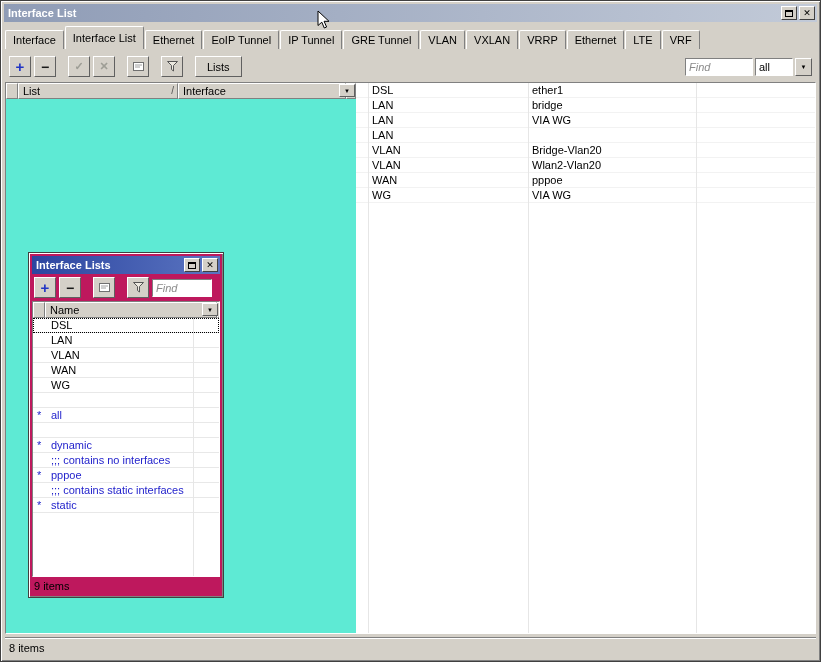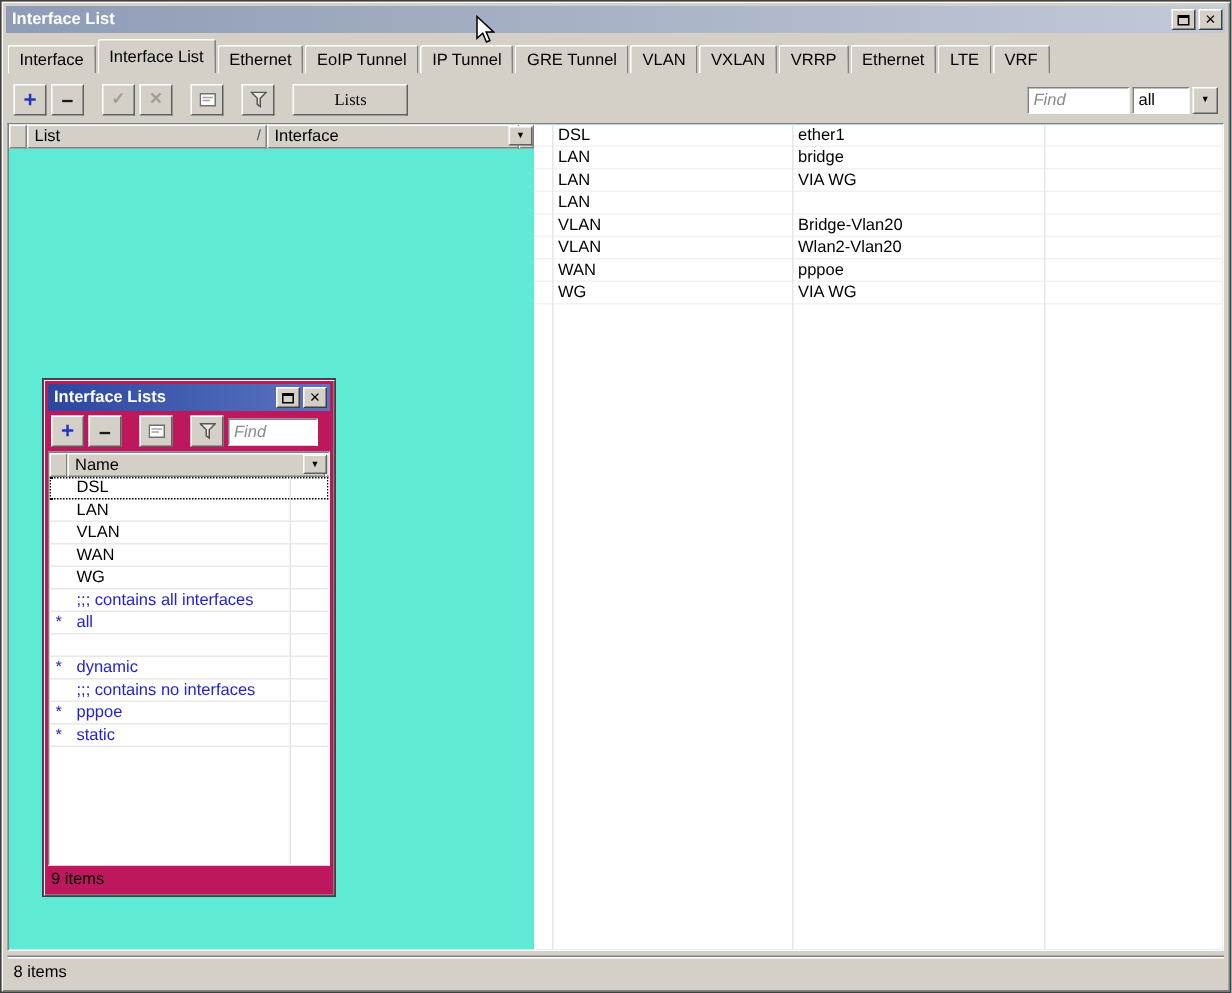--- a/index.html
+++ b/index.html
@@ -27,22 +27,22 @@
   .tab.active{height:23px;padding-top:5px;position:relative;z-index:2}
 
   
   .toolbar{position:absolute;left:4px;top:52px;right:4px;height:27px;display:flex;align-items:center;padding:2px 4px;gap:3px}
   .tbarbtn{width:22px;height:21px;flex:0 0 auto;background:#d4d0c8;border:1px solid;
            border-color:#fff #606060 #606060 #fff;display:flex;align-items:center;justify-content:center;cursor:default}
   .gap{width:6px;flex:0 0 auto}
   .ic-plus{color:#2135c4;font-weight:bold;font-size:15px;line-height:13px}
   .ic-minus{color:#1a1a1a;font-weight:bold;font-size:14px;line-height:12px}
   .ic-dim{color:#9e9e96;font-weight:bold;font-size:11px;line-height:11px}
-  .pushbtn{height:21px;padding:0 27px;background:#d4d0c8;border:1px solid;border-color:#fff #606060 #606060 #fff;
-           font-size:11px;font-family:Liberation Serif, serif;cursor:default}
+  .pushbtn{height:21px;padding:0 11px;background:#d4d0c8;border:1px solid;border-color:#fff #606060 #606060 #fff;
+           font-size:11px;font-family:Liberation Sans, sans-serif;cursor:default}
   .rightgroup{margin-left:auto;display:flex;align-items:center;gap:2px}
   input.find{width:68px;height:18px;border:1px solid;border-color:#808080 #fff #fff #808080;
              padding:1px 3px;font-family:Liberation Sans, sans-serif;font-size:11px;background:#fff}
   input.find::placeholder{color:#8a8a8a;font-style:italic}
   .comboval{width:38px;height:18px;background:#fff;border:1px solid;border-color:#808080 #fff #fff #808080;
             padding:2px 3px;white-space:nowrap}
   .combobtn{width:17px;height:18px;background:#d4d0c8;border:1px solid;border-color:#fff #606060 #606060 #fff;
             display:flex;align-items:center;justify-content:center;font-size:6px;cursor:default}
 
   
@@ -288,40 +288,43 @@
         <div class="lrow">
             <span class="f"></span>
             <span class="n">WAN</span>
           </div>
         <div class="lrow">
             <span class="f"></span>
             <span class="n">WG</span>
           </div>
         <div class="lrow">
             <span class="f"></span>
-            <span class="n blue">;;; contains all interfaces</span>
           </div>
         <div class="lrow">
             <span class="f blue">*</span>
             <span class="n blue">all</span>
           </div>
         <div class="lrow">
             <span class="f"></span>
           </div>
         <div class="lrow">
             <span class="f blue">*</span>
             <span class="n blue">dynamic</span>
           </div>
         <div class="lrow">
             <span class="f"></span>
             <span class="n blue">;;; contains no interfaces</span>
           </div>
         <div class="lrow">
             <span class="f blue">*</span>
             <span class="n blue">pppoe</span>
+          </div>
+        <div class="lrow">
+            <span class="f"></span>
+            <span class="n blue">;;; contains static interfaces</span>
           </div>
         <div class="lrow">
             <span class="f blue">*</span>
             <span class="n blue">static</span>
           </div>
       </div>
     </div>
 
     <div class="childstatus">
       <span>9 items</span>

